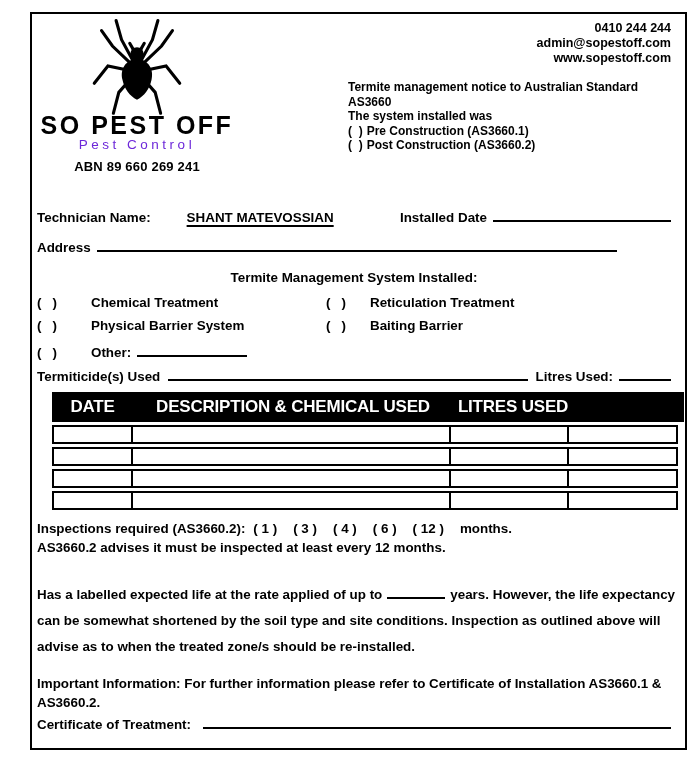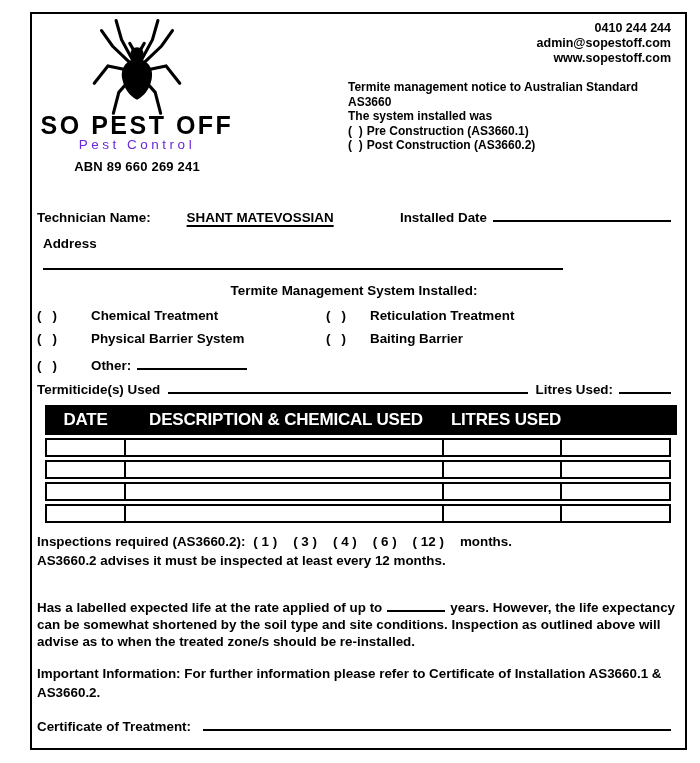--- a/index.html
+++ b/index.html
@@ -16,47 +16,47 @@
   .contact{position:absolute;right:0;top:7px;text-align:right;font-size:12.5px;line-height:15px;}
   .notice{position:absolute;left:311px;top:66px;font-size:12px;line-height:14.6px;}
   .notice .opt .g{margin-right:4px;}
   
   .blank{display:inline-block;height:15px;border-bottom:2px solid #000;}
   
   .frow{display:flex;align-items:baseline;}
   .row-tech{margin-top:1px;}
   .tech-value{margin-left:36px;text-decoration:underline;text-decoration-thickness:2px;text-underline-offset:3px;}
   .spacer{flex:1;}
-  .row-addr{margin-top:8px;flex-direction:column;}
+  .row-addr{margin-top:8px;}
   .section-title{margin-top:12px;text-align:center;}
   .cbrow{margin-top:5px;height:18px;}
   .cbrow.first{margin-top:7px;}
   .cb-g1{width:54px;}
   .cb-l1{width:235px;}
   .cb-g2{width:44px;}
   .row-term{margin-top:6px;}
   
-  .ttable{margin:6px 5px 0 8px;width:632px;}
+  .ttable{margin:6px 5px 0 15px;width:632px;}
   .thead{display:flex;background:#000;color:#fff;height:30px;}
   .th{display:flex;align-items:center;justify-content:center;font-size:17px;letter-spacing:-0.2px;box-sizing:border-box;}
   .trow{display:flex;margin-top:3px;}
   .td{height:19px;border:2px solid #000;box-sizing:border-box;margin-left:-2px;background:#fff;}
   .td:first-child{margin-left:0;}
   .w1{width:81px;}
   .w2{width:320px;}
   .w3{width:120px;}
   .w4{width:111px;}
   
   .inspections{margin-top:10px;line-height:18.5px;}
   .insp-label{margin-right:8px;}
   .interval{margin-right:16px;}
-  .para{margin-top:25px;line-height:17px;margin-right:-7px;}
+  .para{margin-top:25px;line-height:26px;margin-right:-7px;}
   .para .blank{width:58px;margin:0 5px;}
   .important{margin-top:15px;line-height:18.5px;margin-right:-7px;}
-  .row-cert{margin-top:12px;gap:12px;}
+  .row-cert{margin-top:0;gap:12px;}
   .row-cert .blank{flex:1;}
 </style>
 </head>
 <body>
 
 <div class="sheet">
   <div class="content">
 
     <div class="header">
       <div class="logo">

